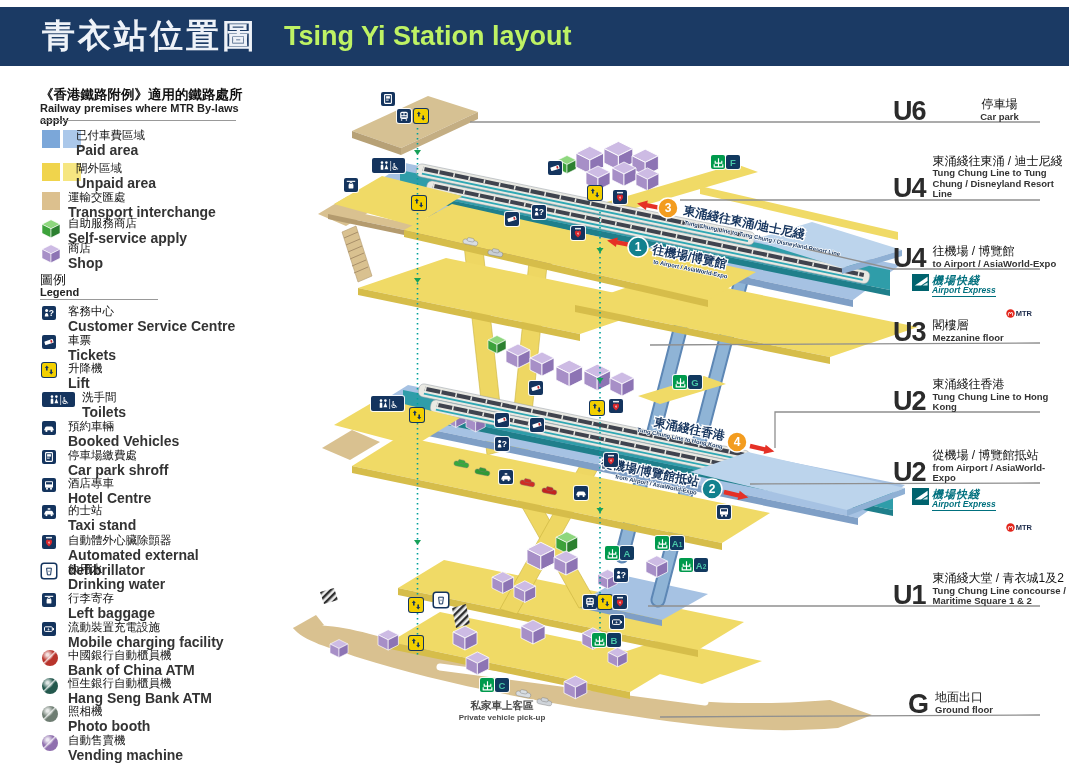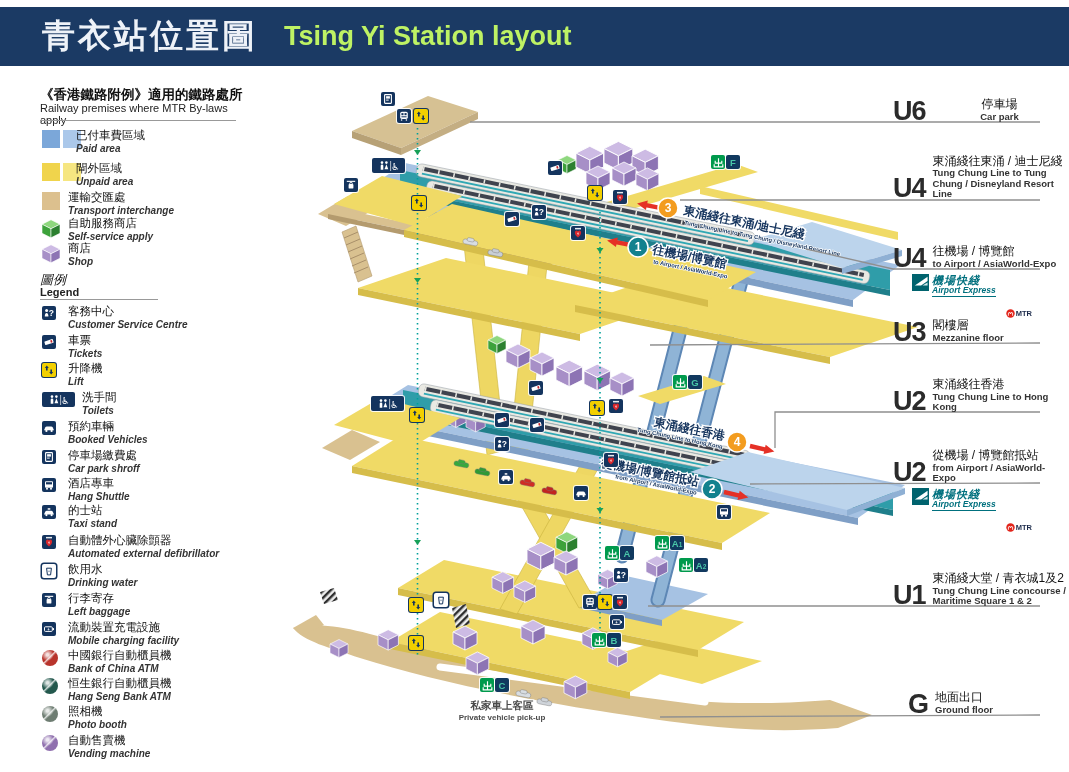--- a/index.html
+++ b/index.html
@@ -5,30 +5,30 @@
   html,body{margin:0;padding:0;background:#fff;}
   #stage{position:relative;width:1069px;height:772px;background:#fff;overflow:hidden;
          font-family:"Liberation Sans","DejaVu Sans",sans-serif;}
   
   #hdr{position:absolute;left:0;top:7px;width:1069px;height:59px;background:#1b3a64;
        display:flex;align-items:center;gap:26px;padding-left:42px;box-sizing:border-box;}
   #hdr .zh{color:#eef2f8;font-size:33px;font-weight:bold;letter-spacing:3px;}
   #hdr .en{color:#bef264;font-size:27px;font-weight:bold;}
   
   .sb-title-zh{position:absolute;left:40px;top:86px;font-size:13.5px;font-weight:bold;color:#111;}
-  .sb-title-en{position:absolute;left:40px;top:103px;font-size:11px;font-weight:normal;color:#222;width:210px;line-height:1.05;}
+  .sb-title-en{position:absolute;left:40px;top:103px;font-size:11px;font-weight:bold;color:#222;width:210px;line-height:1.05;}
   .sb-div1{position:absolute;left:40px;top:120px;width:196px;border-top:1px solid #999;}
-  .lgd-zh{position:absolute;left:40px;top:271px;font-size:13px;color:#111;font-style:italic;}
+  .lgd-zh{position:absolute;left:40px;top:271px;font-size:13px;color:#111;}
   .lgd-en{position:absolute;left:40px;top:286px;font-size:11px;font-weight:bold;color:#222;}
   .sb-div2{position:absolute;left:40px;top:299px;width:118px;border-top:1px solid #999;}
   .row{position:absolute;left:40px;}
   .row .txt{position:absolute;left:28px;top:-1px;width:200px;}
   .row .txt.w2{left:36px;} .row .txt.wt{left:42px;}
   .row .zh{font-size:11.5px;color:#111;line-height:1.2;white-space:nowrap;}
-  .row .en{font-size:10px;font-weight:bold;color:#333;line-height:1.1;font-style:italic;}
+  .row .en{font-size:14px;font-weight:bold;color:#333;line-height:1.1;}
   .sw{position:absolute;width:18px;height:18px;}
   
   .ic{position:absolute;width:14px;height:14px;background:#14345e;border-radius:2px;
       box-shadow:0 0 0 1px rgba(255,255,255,.9);display:flex;align-items:center;justify-content:center;}
   .ic svg{width:12px;height:12px;display:block;}
   .ic.lift{background:#f2cf00;box-shadow:0 0 0 1px #14345e;color:#14345e;}
   .ic.water{background:#fff;box-shadow:0 0 0 1.5px #14345e;color:#14345e;}
   .ic.navy{color:#fff;}
   .ic.wide{width:33px;height:15px;}
   .ic.wide svg{width:30px;height:12px;}
@@ -202,21 +202,21 @@
         </span>
       </div>
       <div class="row" style="top: 478px;">
         <div class="ic navy" style="left: 2px; top: 0px;">
           <svg viewBox="0 0 12 12">
             <use href="#g-bus"></use>
           </svg>
         </div>
         <span class="txt">
           <div class="zh">酒店專車</div>
-          <div class="en">Hang Shuttle</div>
+          <div class="en">Hotel Centre</div>
         </span>
       </div>
       <div class="row" style="top: 505px;">
         <div class="ic navy" style="left: 2px; top: 0px;">
           <svg viewBox="0 0 12 12">
             <use href="#g-taxi"></use>
           </svg>
         </div>
         <span class="txt">
           <div class="zh">的士站</div>

